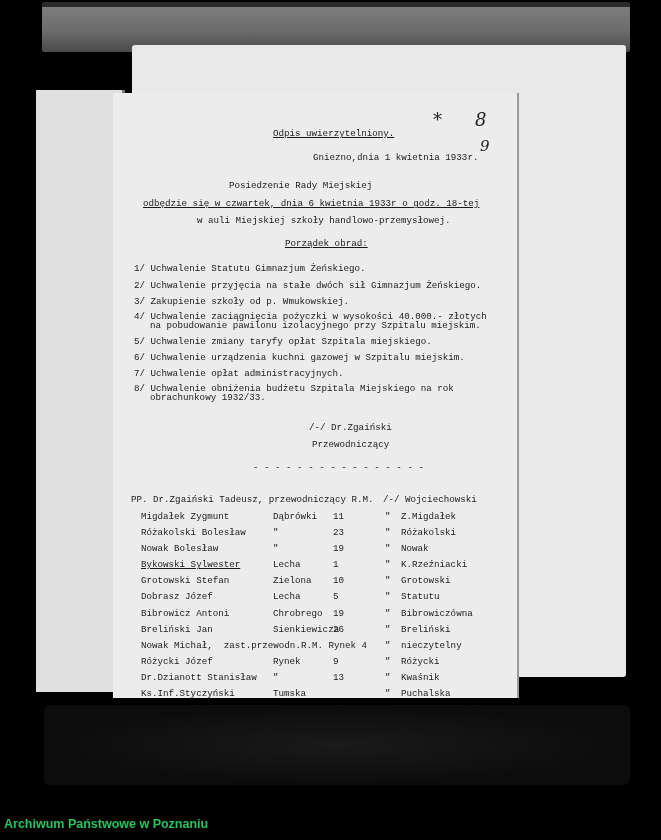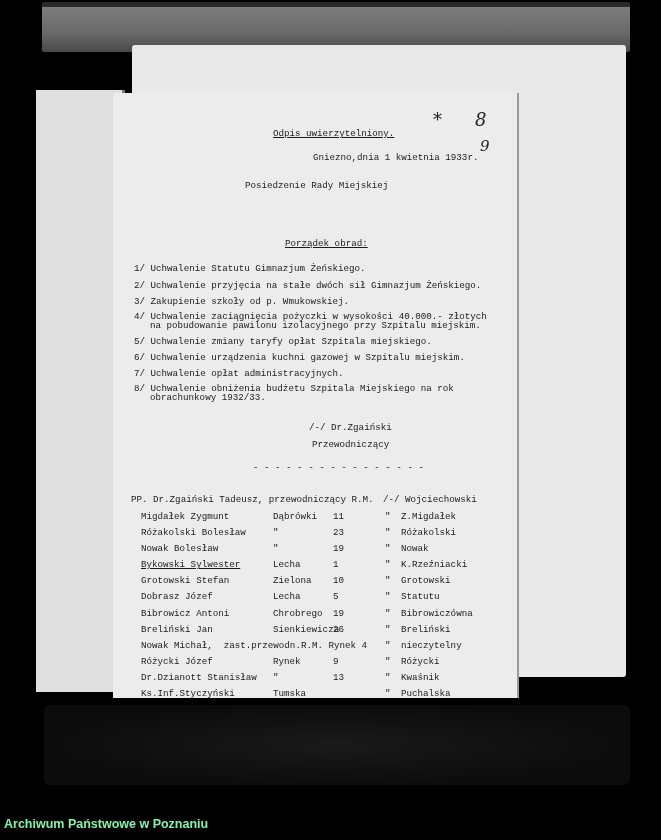--- a/index.html
+++ b/index.html
@@ -14,40 +14,42 @@
                 background:#e0e0e0; border-right:3px solid #777; }
   .bottom-strip { position:absolute; left:44px; top:705px; width:586px; height:80px;
                   background:radial-gradient(ellipse at center, #1a1a1a, #0c0c0c 70%);
                   border-radius:6px; }
   .page { position:absolute; left:113px; top:93px; width:404px; height:605px;
           background:#ececec; color:#1a1a1a; font-size:9.2px; line-height:1;
           box-shadow: 2px 0 0 #9a9a9a; }
   .abs { position:absolute; white-space:pre; }
   .u { text-decoration:underline; }
   .hand { font-family:"DejaVu Serif", serif; font-style:italic; font-size:18px; color:#222; }
-  .caption { position:absolute; left:4px; top:817px; color:#86efac;
+  .caption { position:absolute; left:4px; top:817px; color:#22c55e;
              font-family:"Liberation Sans", sans-serif; font-weight:bold; font-size:12.5px; }
 </style>
 </head>
 <body>
 
 <div class="top-strip"></div>
 <div class="back-sheet"></div>
 <div class="left-sheet"></div>
 <div class="bottom-strip"></div>
 
 <div class="page">
   <span class="abs hand" style="left:320px;top:18px;">*</span>
   <span class="abs hand" style="left:362px;top:18px;">8</span>
   <span class="abs hand" style="left:367px;top:46px;font-size:15px;">9</span>
 
   <span class="abs u" style="left:160px;top:36px;">Odpis uwierzytelniony.</span>
   <span class="abs" style="left:200px;top:60px;">Gniezno,dnia 1 kwietnia 1933r.</span>
 
-  <span class="abs" style="left:132px;top:88px;">Posiedzenie Rady Miejskiej</span>
+  <span class="abs" style="left:116px;top:88px;">Posiedzenie Rady Miejskiej</span>
+  <span class="abs u" style="left:30px;top:106px;">odbędzie się w czwartek, dnia 6 kwietnia 1933r o godz. 18-tej</span>
+  <span class="abs" style="left:84px;top:123px;">w auli Miejskiej szkoły handlowo-przemysłowej.</span>
   <span class="abs u" style="left:160px;top:146px;padding-left:12px;">Porządek obrad:</span>
 
   <div>
     <span class="abs" style="left:21px;top:171px;"><span>1/</span> <span>Uchwalenie Statutu Gimnazjum Żeńskiego.</span></span>
     <span class="abs" style="left:21px;top:188px;"><span>2/</span> <span>Uchwalenie przyjęcia na stałe dwóch sił Gimnazjum Żeńskiego.</span></span>
     <span class="abs" style="left:21px;top:204px;"><span>3/</span> <span>Zakupienie szkoły od p. Wmukowskiej.</span></span>
     <span class="abs" style="left:21px;top:219px;"><span>4/</span> <span>Uchwalenie zaciągnięcia pożyczki w wysokości 40.000.- złotych</span></span>
     <span class="abs" style="left:37px;top:228px;">na pobudowanie pawilonu izolacyjnego przy Szpitalu miejskim.</span>
     <span class="abs" style="left:21px;top:244px;"><span>5/</span> <span>Uchwalenie zmiany taryfy opłat Szpitala miejskiego.</span></span>
     <span class="abs" style="left:21px;top:260px;"><span>6/</span> <span>Uchwalenie urządzenia kuchni gazowej w Szpitalu miejskim.</span></span>

